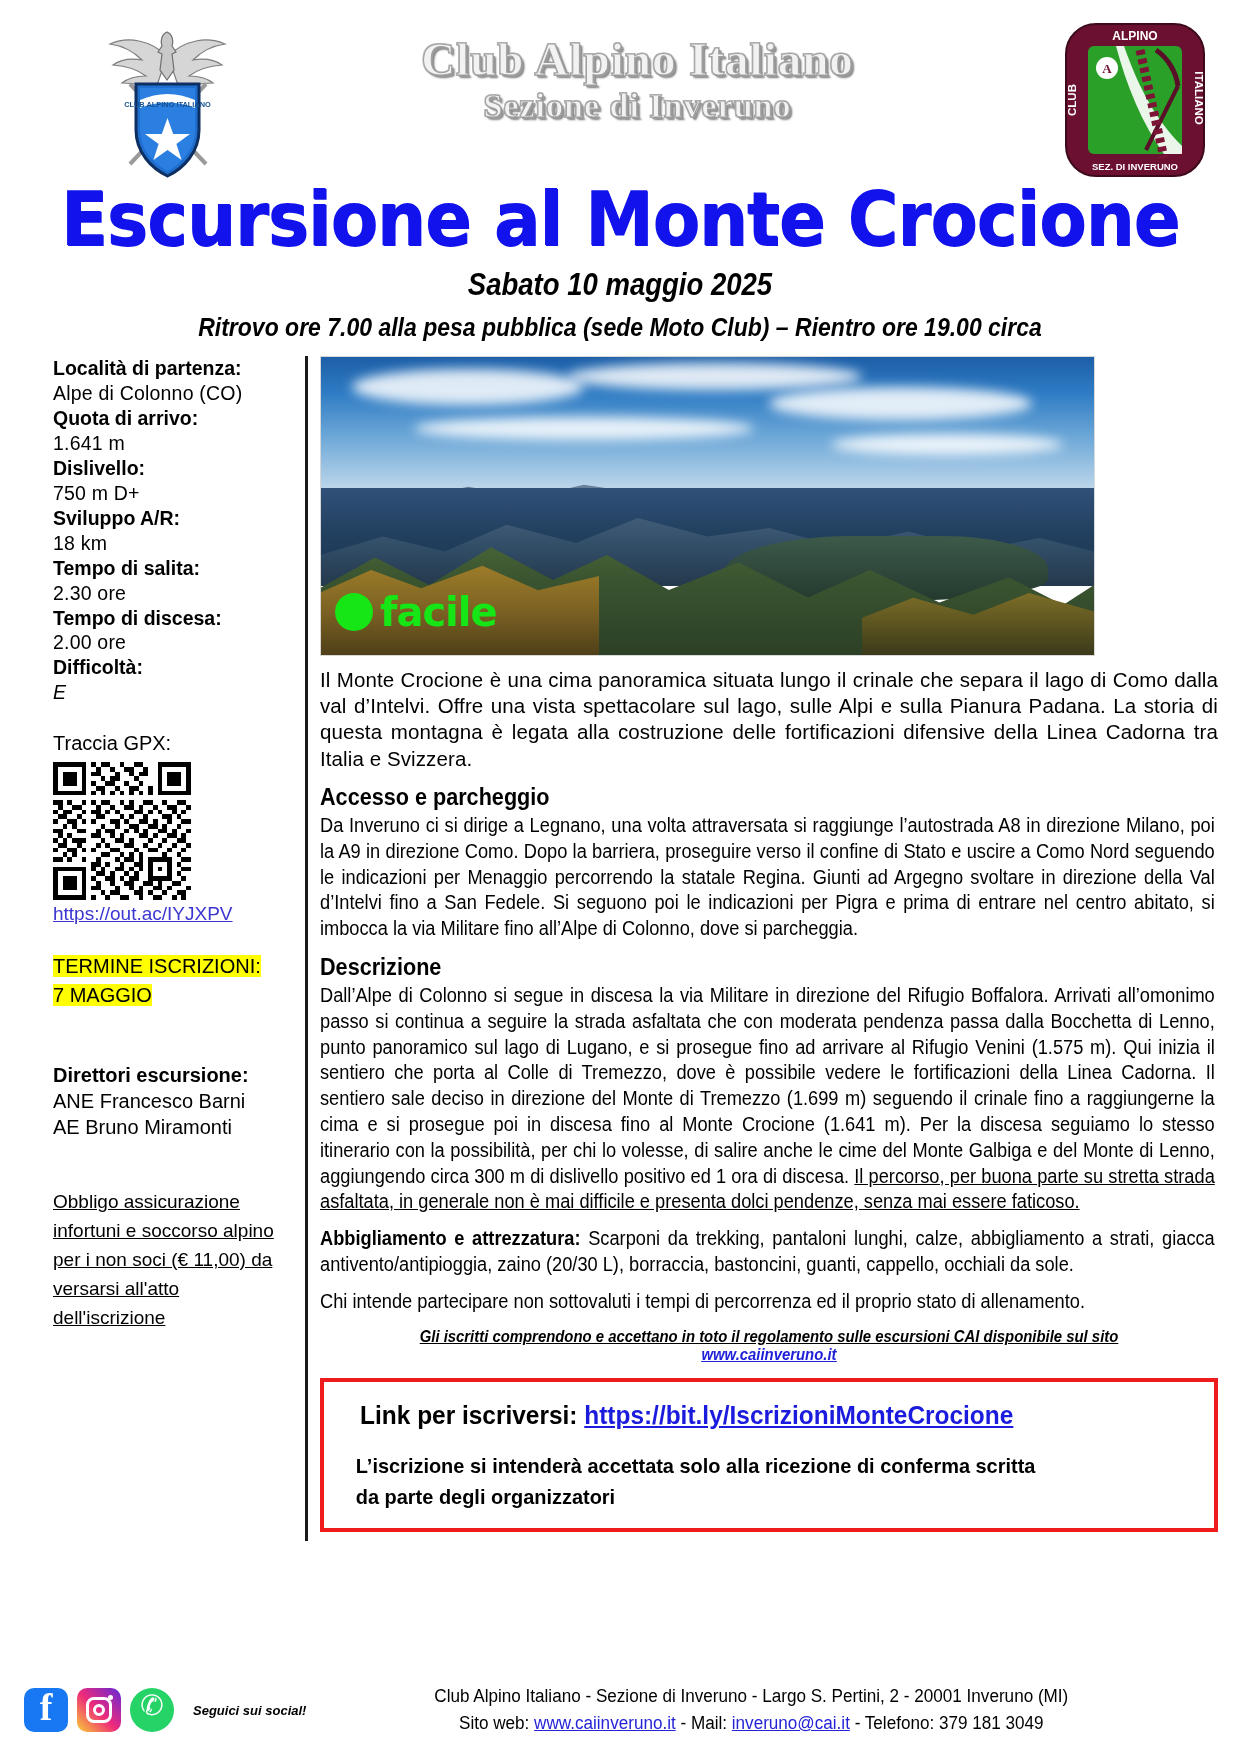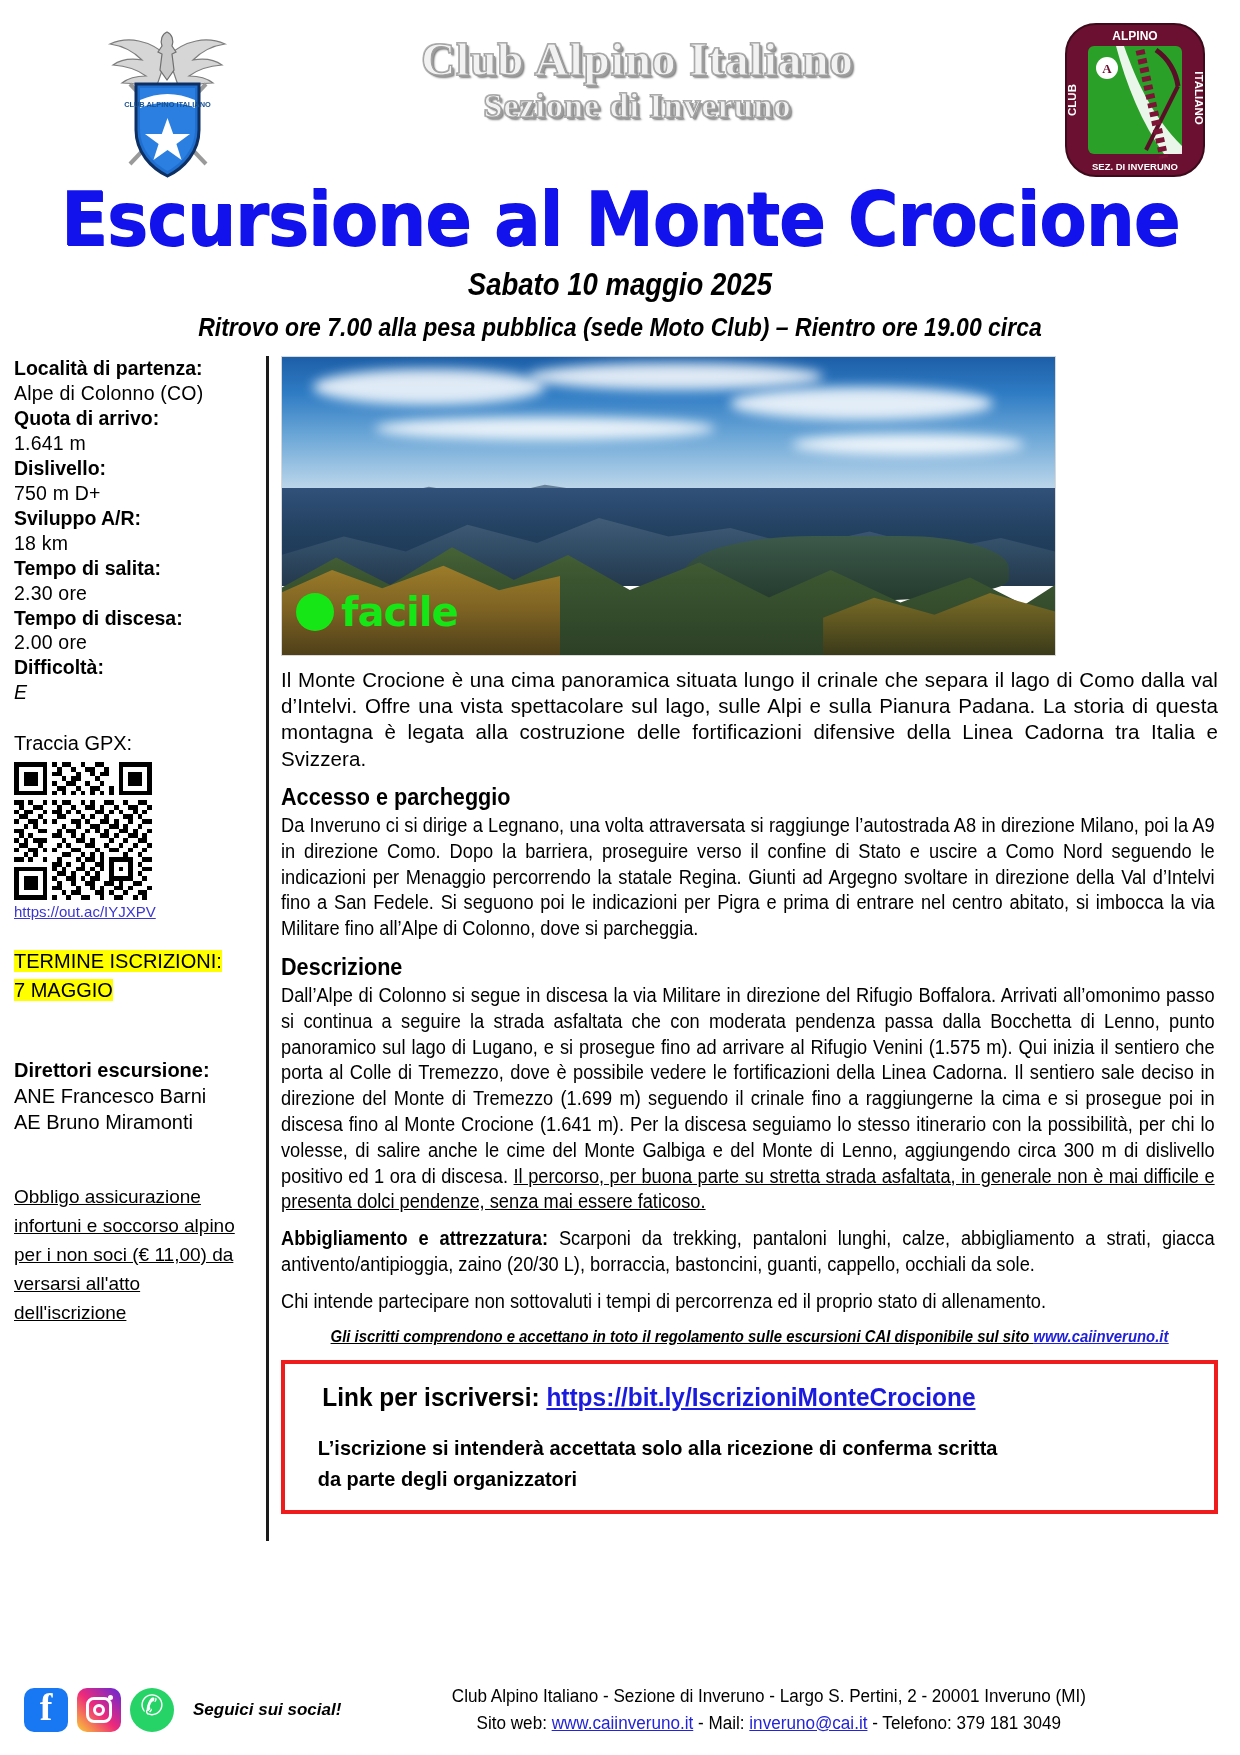--- a/index.html
+++ b/index.html
@@ -72,20 +72,21 @@
     margin-top:10px;
     transform:scaleX(0.92);
   }
 
   
   .content {
     display:flex;
     margin-top:14px;
     padding:0 22px 0 14px;
     height:1190px;
+    margin-left:39px;
   }
   .sidebar {
     width:252px;
     flex:0 0 252px;
     padding-right:10px;
     font-size:19.5px;
     line-height:1.28;
   }
   .divider {
     width:3px;
@@ -96,21 +97,21 @@
   }
   .maincol { flex:1 1 auto; }
 
   .sb-label { font-weight:bold; font-size:19.5px; margin-top:12px; }
   .sb-label:first-child { margin-top:0; }
   .sb-value { font-weight:normal; font-size:19.5px; letter-spacing:0.2px; }
   .sb-value.ital { font-style:italic; }
 
   .gpx-label { font-weight:normal; font-size:20px; margin-top:26px; }
   .qr { width:138px; height:138px; margin-top:5px; }
-  .gpx-url { color:#3b36d0; text-decoration:underline; font-size:15px; margin-top:2px; display:block; }
+  .gpx-url { color:#3b36d0; text-decoration:underline; font-size:19px; margin-top:2px; display:block; }
 
   .termine {
     margin-top:26px;
     font-size:20px; font-weight:normal; line-height:1.45;
   }
   .hl { background:#ffff00; }
 
   .direttori { margin-top:52px; font-size:20px; line-height:1.3;}
   .dir-title { font-weight:bold; }
   .obbligo {
@@ -264,21 +265,21 @@
   .soc-ig .dot {
     position:absolute; right:8px; top:7px; width:5px; height:5px;
     background:#fff; border-radius:50%;
   }
   .soc-wa { background:#25d366; border-radius:50%; }
   .soc-wa::after {
     content:"✆"; position:absolute; left:0; right:0; top:1px;
     text-align:center; color:#fff; font-size:28px;
   }
   .seguici {
-    font-style:italic; font-weight:bold; font-size:17px;
+    font-style:italic; font-weight:bold; font-size:13px;
     margin-left:10px;
     font-family:"Liberation Sans Narrow","Liberation Sans", sans-serif;
   }
   .footer-info {
     flex:1 1 auto; text-align:center;
     font-family:"Liberation Sans Narrow","Liberation Sans", sans-serif;
     font-size:18px; line-height:1.5;
     transform:scaleX(0.95);
     padding-right:20px;
   }

